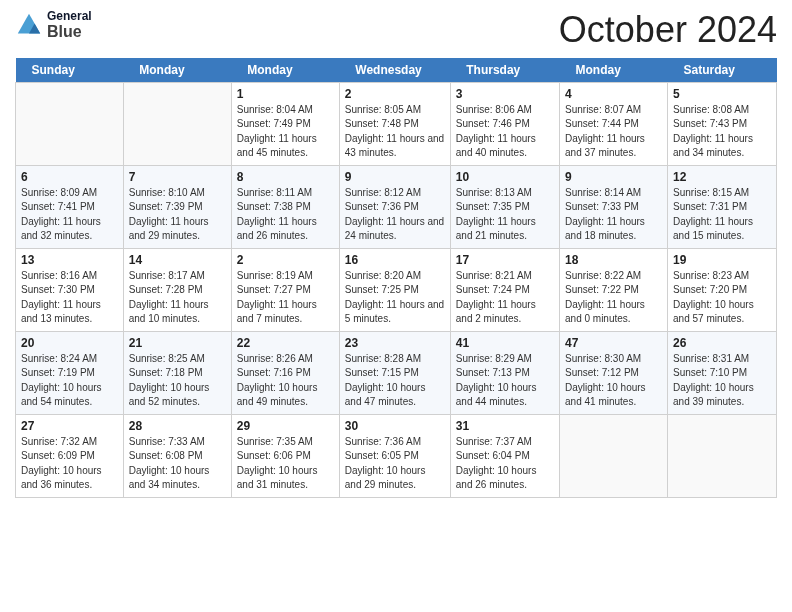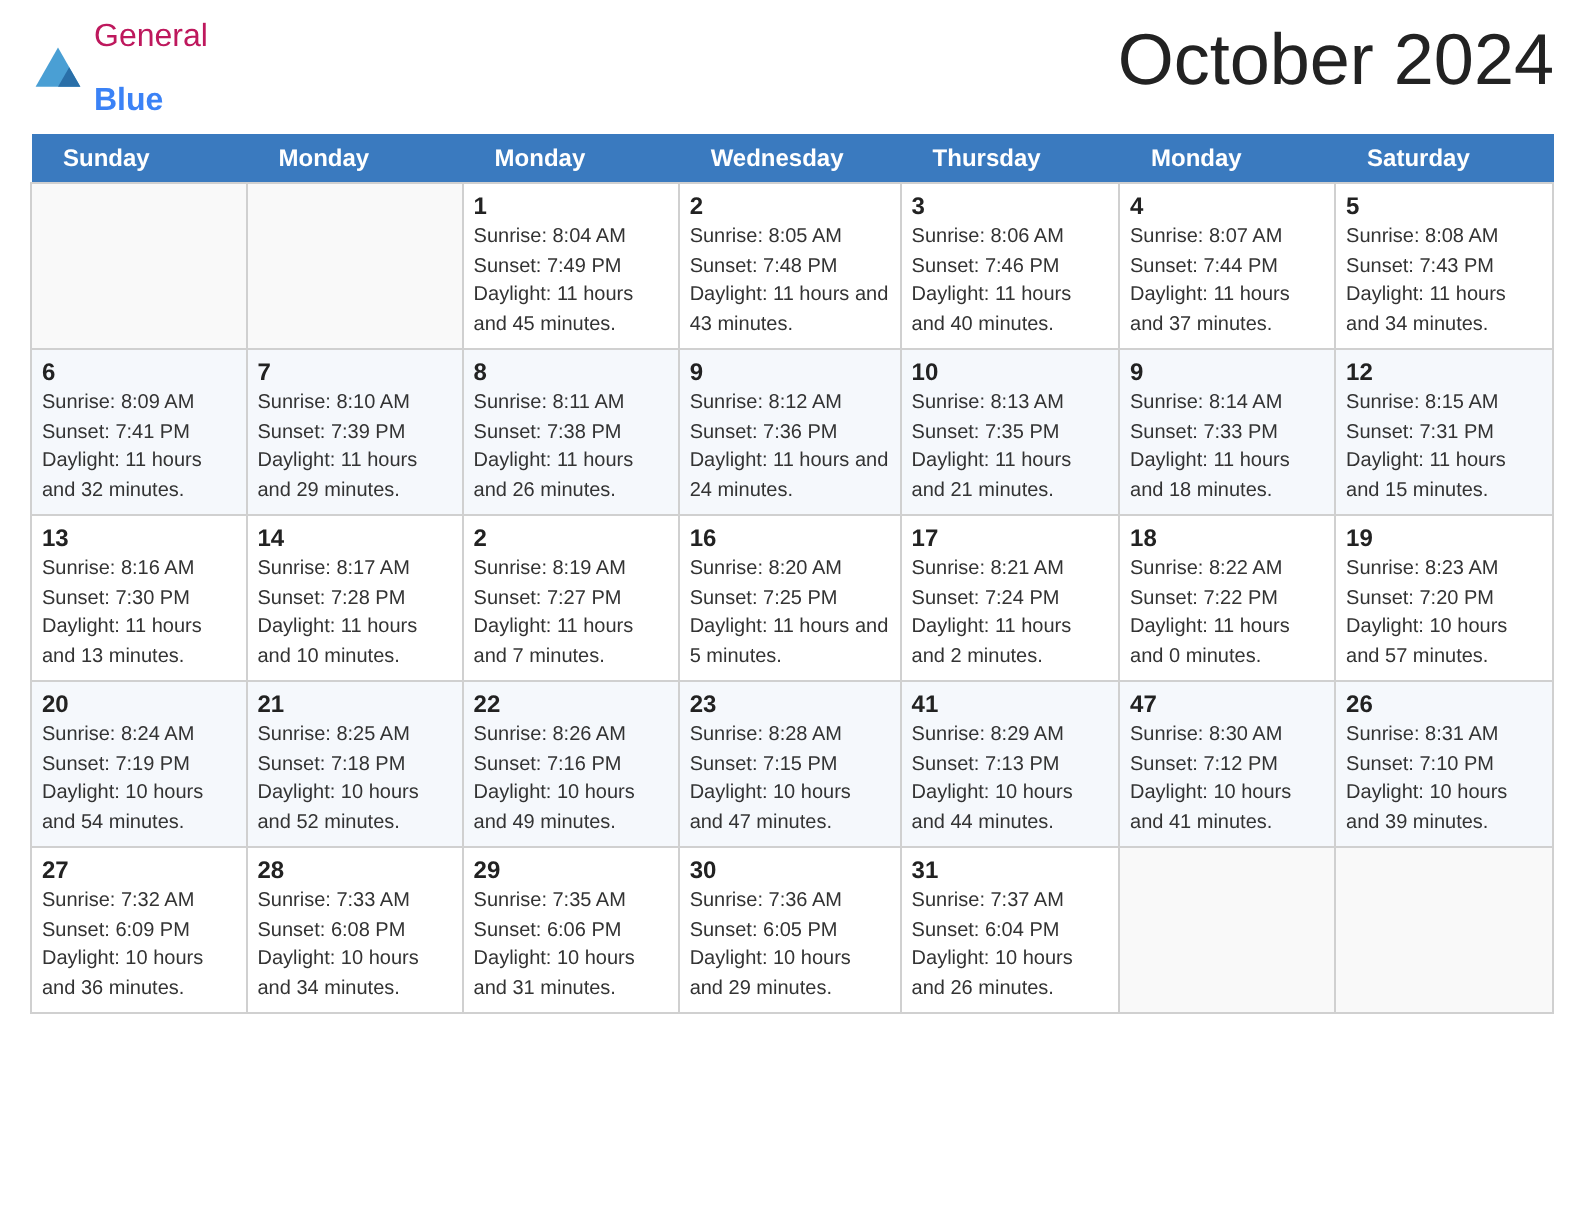--- a/index.html
+++ b/index.html
@@ -86,22 +86,22 @@
 <body>
 
 <div class="container">
   <div class="header-row">
     <div class="logo">
       <svg class="logo-icon" viewBox="0 0 40 40">
         <polygon points="20,4 36,32 4,32" fill="#4a9fd4"></polygon>
         <polygon points="28,18 36,32 20,32" fill="#2a6fa8"></polygon>
       </svg>
       <div>
-        <div style="font-size:16px;font-weight:normal;color:#be185d;line-height:1.1;">General</div>
-        <div style="font-size:16px;font-weight:bold;color:#3b82f6;line-height:1.1;margin-top:14px;">Blue</div>
+        <div style="font-size:12px;font-weight:bold;color:#0f172a;line-height:1.1;">General</div>
+        <div style="font-size:16px;font-weight:bold;color:#404040;line-height:1.1;">Blue</div>
       </div>
     </div>
     <div class="title-block">
       <div class="main-title">October 2024</div>
     </div>
   </div>
 
   <table class="calendar">
     <thead>
       <tr>

